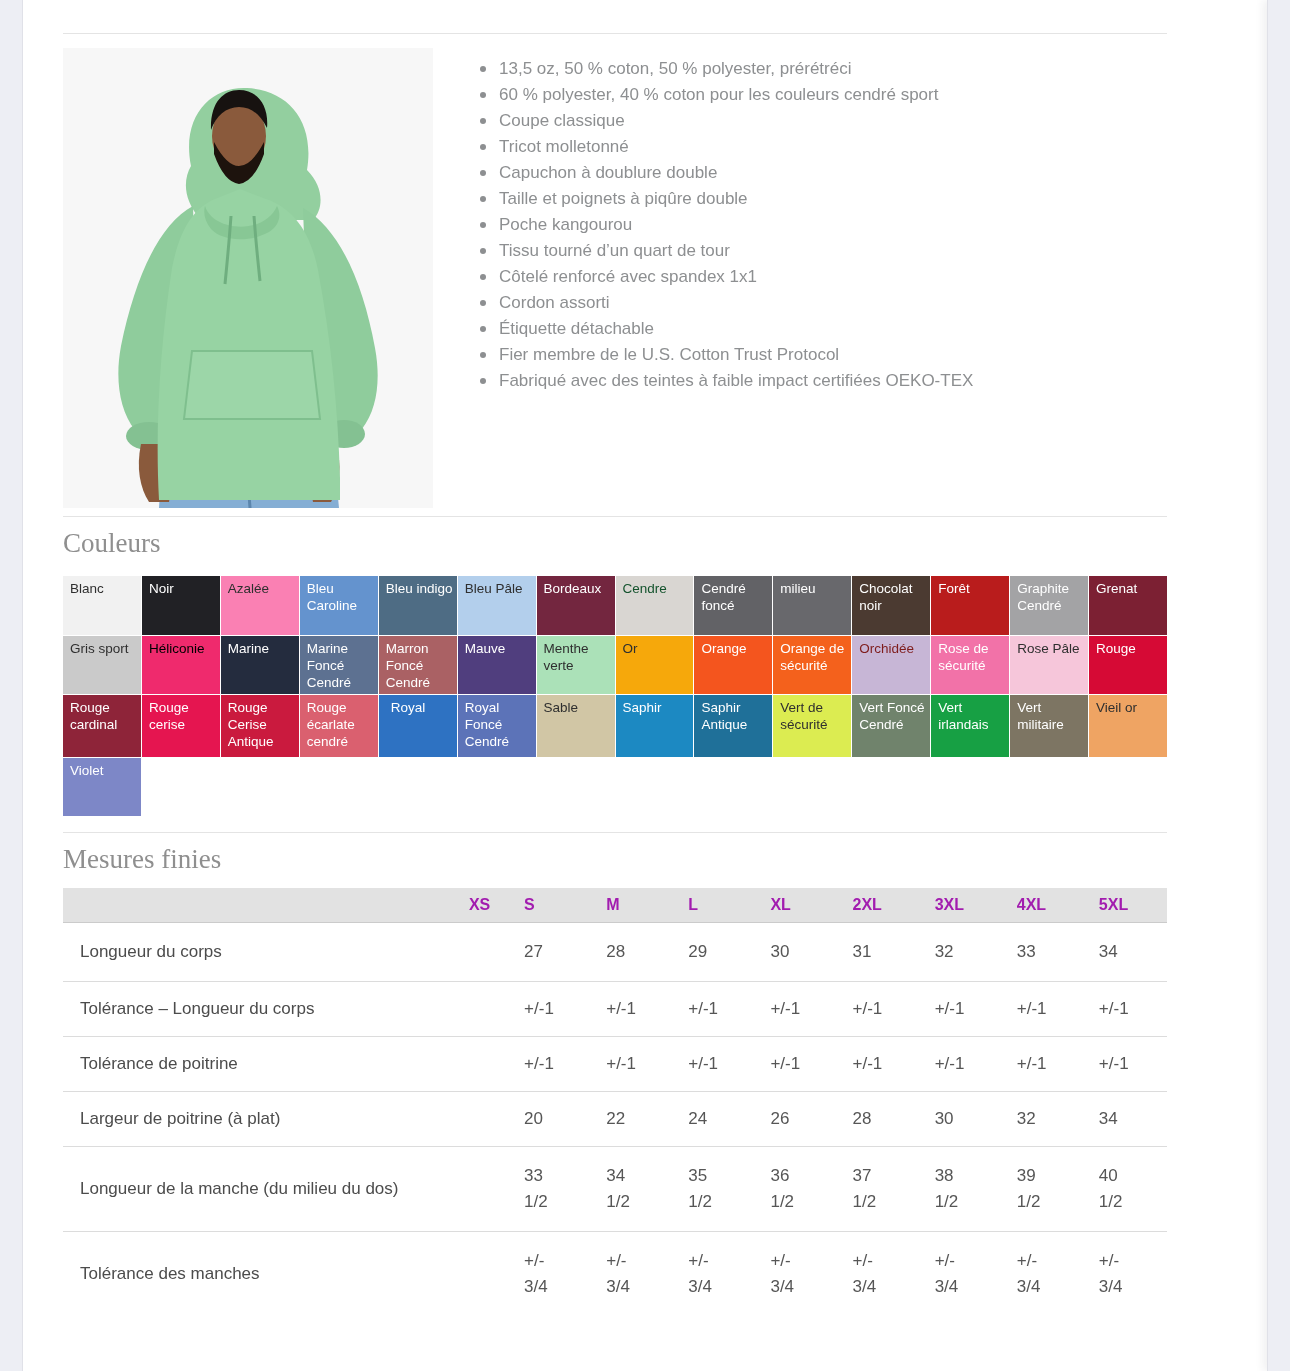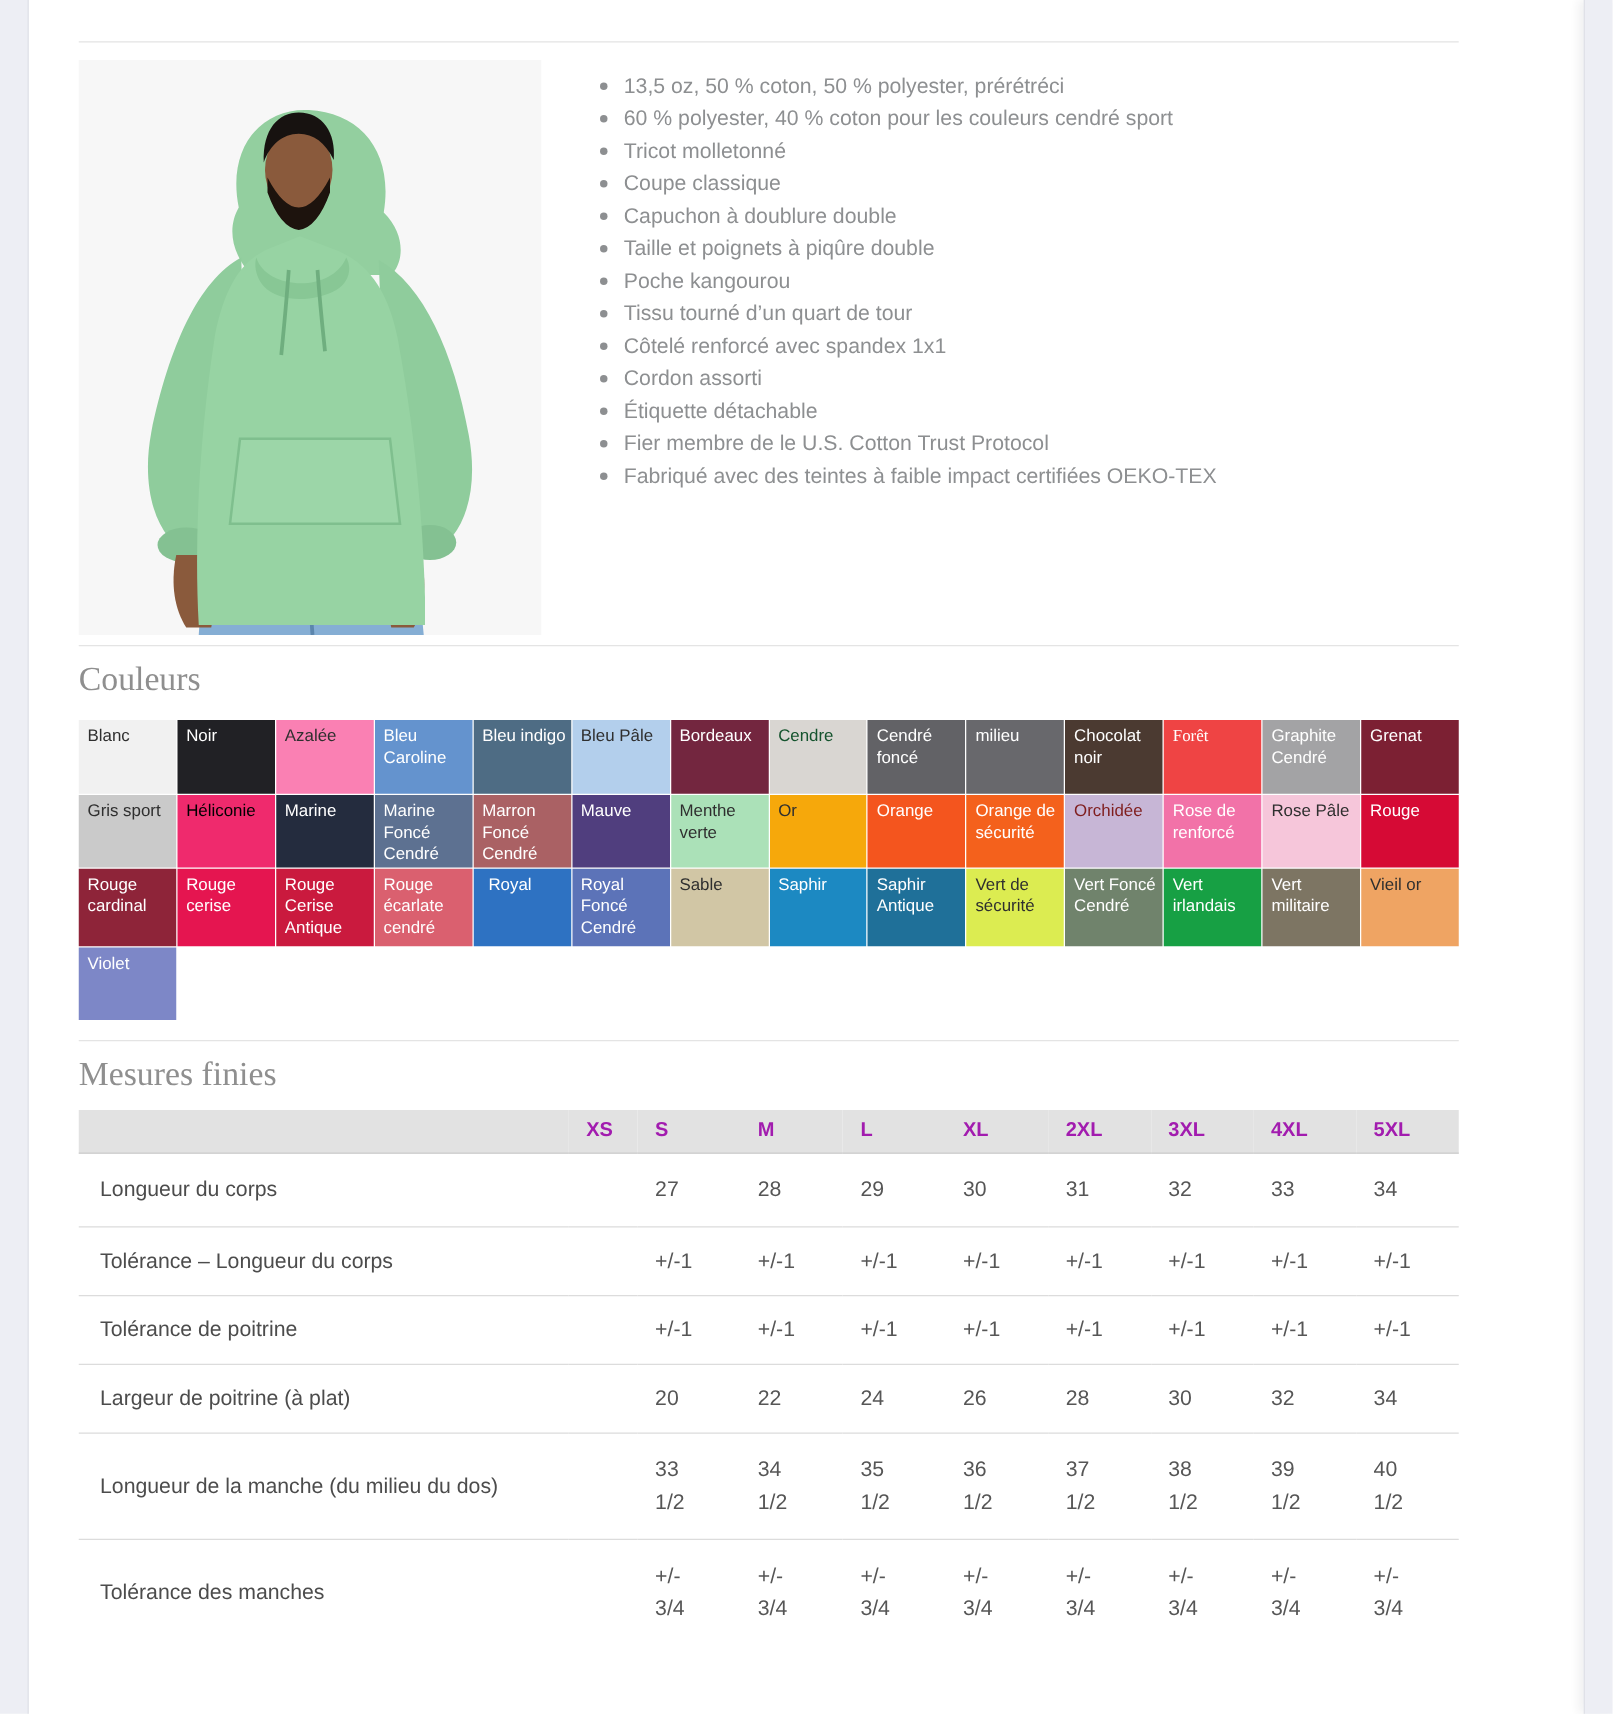--- a/index.html
+++ b/index.html
@@ -94,22 +94,22 @@
         <path d="M129,303 L249,303 L257,371 L121,371 Z" fill="#9cd6a8" stroke="#7fbf8e" stroke-width="2"></path>
 
         <ellipse cx="176" cy="88" rx="27" ry="34" fill="#8a5a3c"></ellipse>
         <path d="M148,82 C147,55 160,42 176,42 C195,42 206,58 204,80 C197,66 188,59 176,59 C163,59 153,68 148,82 Z" fill="#171210"></path>
         <path d="M151,94 Q176,142 201,94 L201,106 Q191,134 176,136 Q161,134 151,106 Z" fill="#1d130d"></path>
       </svg>
     </div>
     <ul class="features">
         <li>13,5 oz, 50 % coton, 50 % polyester, prérétréci</li>
         <li>60 % polyester, 40 % coton pour les couleurs cendré sport</li>
+        <li>Coupe classique</li>
         <li>Tricot molletonné</li>
-        <li>Coupe classique</li>
         <li>Capuchon à doublure double</li>
         <li>Taille et poignets à piqûre double</li>
         <li>Poche kangourou</li>
         <li>Tissu tourné d’un quart de tour</li>
         <li>Côtelé renforcé avec spandex 1x1</li>
         <li>Cordon assorti</li>
         <li>Étiquette détachable</li>
         <li>Fier membre de le U.S. Cotton Trust Protocol</li>
         <li>Fabriqué avec des teintes à faible impact certifiées OEKO-TEX</li>
       </ul>
@@ -123,37 +123,37 @@
         <div class="swatch" style="background: rgb(33, 33, 37); color: rgb(255, 255, 255);">Noir</div>
         <div class="swatch" style="background: rgb(250, 128, 179); color: rgb(47, 47, 47);">Azalée</div>
         <div class="swatch" style="background: rgb(100, 147, 206); color: rgb(255, 255, 255);">Bleu Caroline</div>
         <div class="swatch" style="background: rgb(78, 108, 132); color: rgb(255, 255, 255);">Bleu indigo</div>
         <div class="swatch" style="background: rgb(179, 207, 236); color: rgb(47, 47, 47);">Bleu Pâle</div>
         <div class="swatch" style="background: rgb(115, 38, 63); color: rgb(255, 255, 255);">Bordeaux</div>
         <div class="swatch" style="background: rgb(217, 214, 210); color: #14532d;">Cendre</div>
         <div class="swatch" style="background: rgb(98, 98, 102); color: rgb(255, 255, 255);">Cendré foncé</div>
         <div class="swatch" style="background: rgb(104, 104, 108); color: rgb(255, 255, 255);">milieu</div>
         <div class="swatch" style="background: rgb(75, 58, 49); color: rgb(255, 255, 255);">Chocolat noir</div>
-        <div class="swatch" style="background: #ef4444; color: rgb(255, 255, 255); font-family: Liberation Serif, serif;">Forêt</div>
+        <div class="swatch" style="background: #b91c1c; color: rgb(255, 255, 255);">Forêt</div>
         <div class="swatch" style="background: rgb(163, 163, 165); color: rgb(255, 255, 255);">Graphite Cendré</div>
         <div class="swatch" style="background: rgb(124, 32, 51); color: rgb(255, 255, 255);">Grenat</div>
       </div>
       <div class="swatch-row">
         <div class="swatch" style="background: rgb(202, 202, 202); color: rgb(47, 47, 47);">Gris sport</div>
         <div class="swatch" style="background: rgb(239, 42, 109); color: #000000;">Héliconie</div>
         <div class="swatch" style="background: rgb(36, 44, 62); color: rgb(255, 255, 255);">Marine</div>
         <div class="swatch" style="background: rgb(93, 113, 145); color: rgb(255, 255, 255);">Marine Foncé Cendré</div>
         <div class="swatch" style="background: rgb(170, 97, 100); color: rgb(255, 255, 255);">Marron Foncé Cendré</div>
         <div class="swatch" style="background: rgb(80, 62, 126); color: rgb(255, 255, 255);">Mauve</div>
         <div class="swatch" style="background: rgb(171, 225, 184); color: rgb(47, 47, 47);">Menthe verte</div>
         <div class="swatch" style="background: rgb(246, 168, 11); color: rgb(47, 47, 47);">Or</div>
         <div class="swatch" style="background: rgb(244, 85, 30); color: rgb(255, 255, 255);">Orange</div>
         <div class="swatch" style="background: rgb(244, 97, 28); color: rgb(255, 255, 255);">Orange de sécurité</div>
         <div class="swatch" style="background: rgb(199, 182, 214); color: #7f1d1d;">Orchidée</div>
-        <div class="swatch" style="background: rgb(242, 114, 168); color: rgb(255, 255, 255);">Rose de renforcé</div>
+        <div class="swatch" style="background: rgb(242, 114, 168); color: rgb(255, 255, 255);">Rose de sécurité</div>
         <div class="swatch" style="background: rgb(246, 198, 218); color: rgb(47, 47, 47);">Rose Pâle</div>
         <div class="swatch" style="background: rgb(214, 10, 53); color: rgb(255, 255, 255);">Rouge</div>
       </div>
       <div class="swatch-row">
         <div class="swatch" style="background: rgb(142, 36, 57); color: rgb(255, 255, 255);">Rouge cardinal</div>
         <div class="swatch" style="background: rgb(229, 21, 80); color: rgb(255, 255, 255);">Rouge cerise</div>
         <div class="swatch" style="background: rgb(202, 26, 62); color: rgb(255, 255, 255);">Rouge Cerise Antique</div>
         <div class="swatch" style="background: rgb(218, 96, 111); color: rgb(255, 255, 255);">Rouge écarlate cendré</div>
         <div class="swatch" style="background: rgb(46, 114, 194); color: rgb(255, 255, 255); padding-left: 12px;">Royal</div>
         <div class="swatch" style="background: rgb(92, 115, 184); color: rgb(255, 255, 255);">Royal Foncé Cendré</div>

